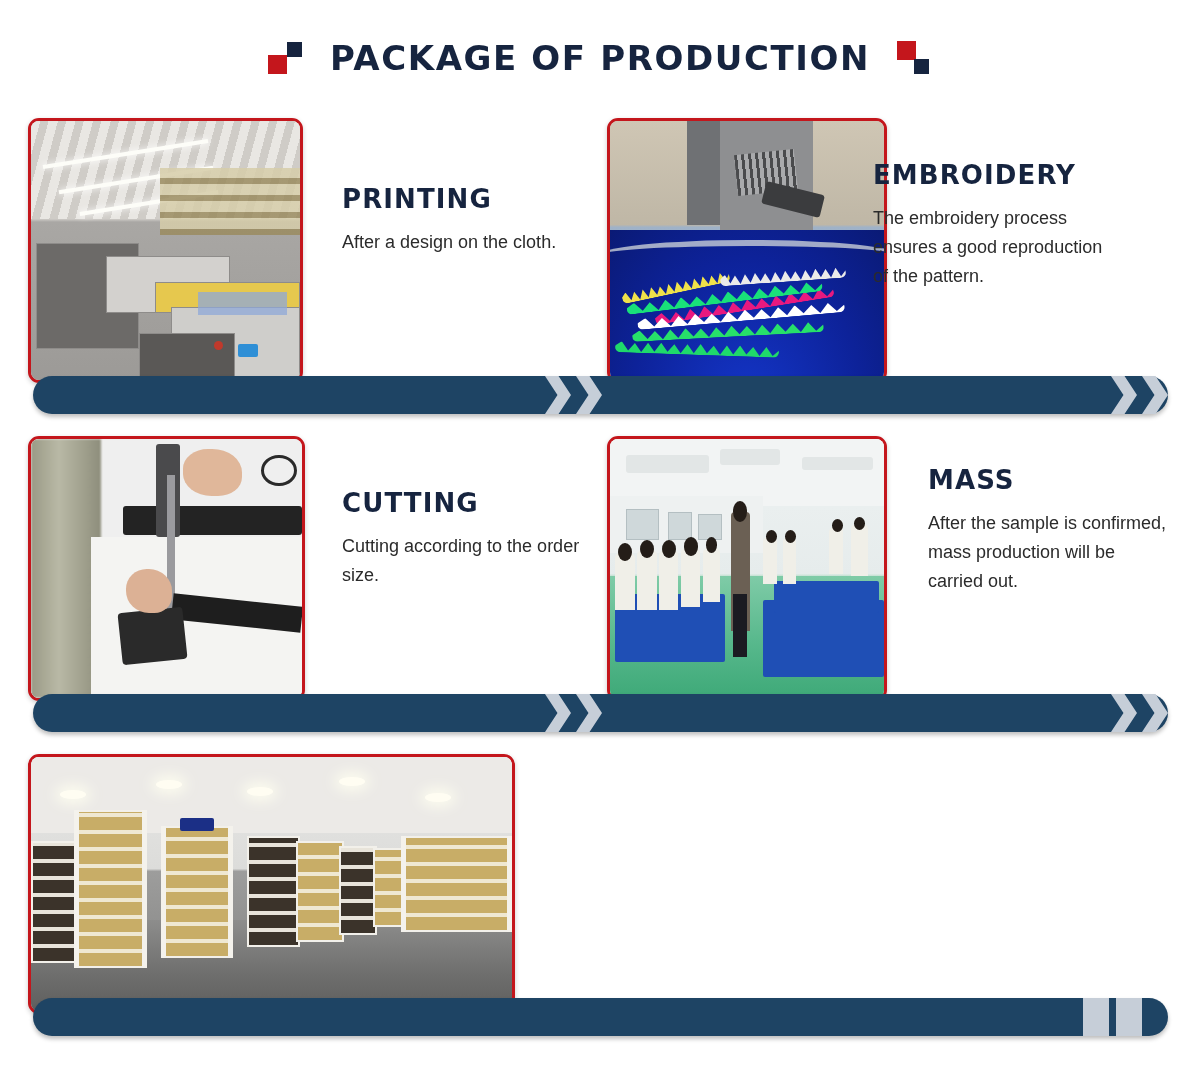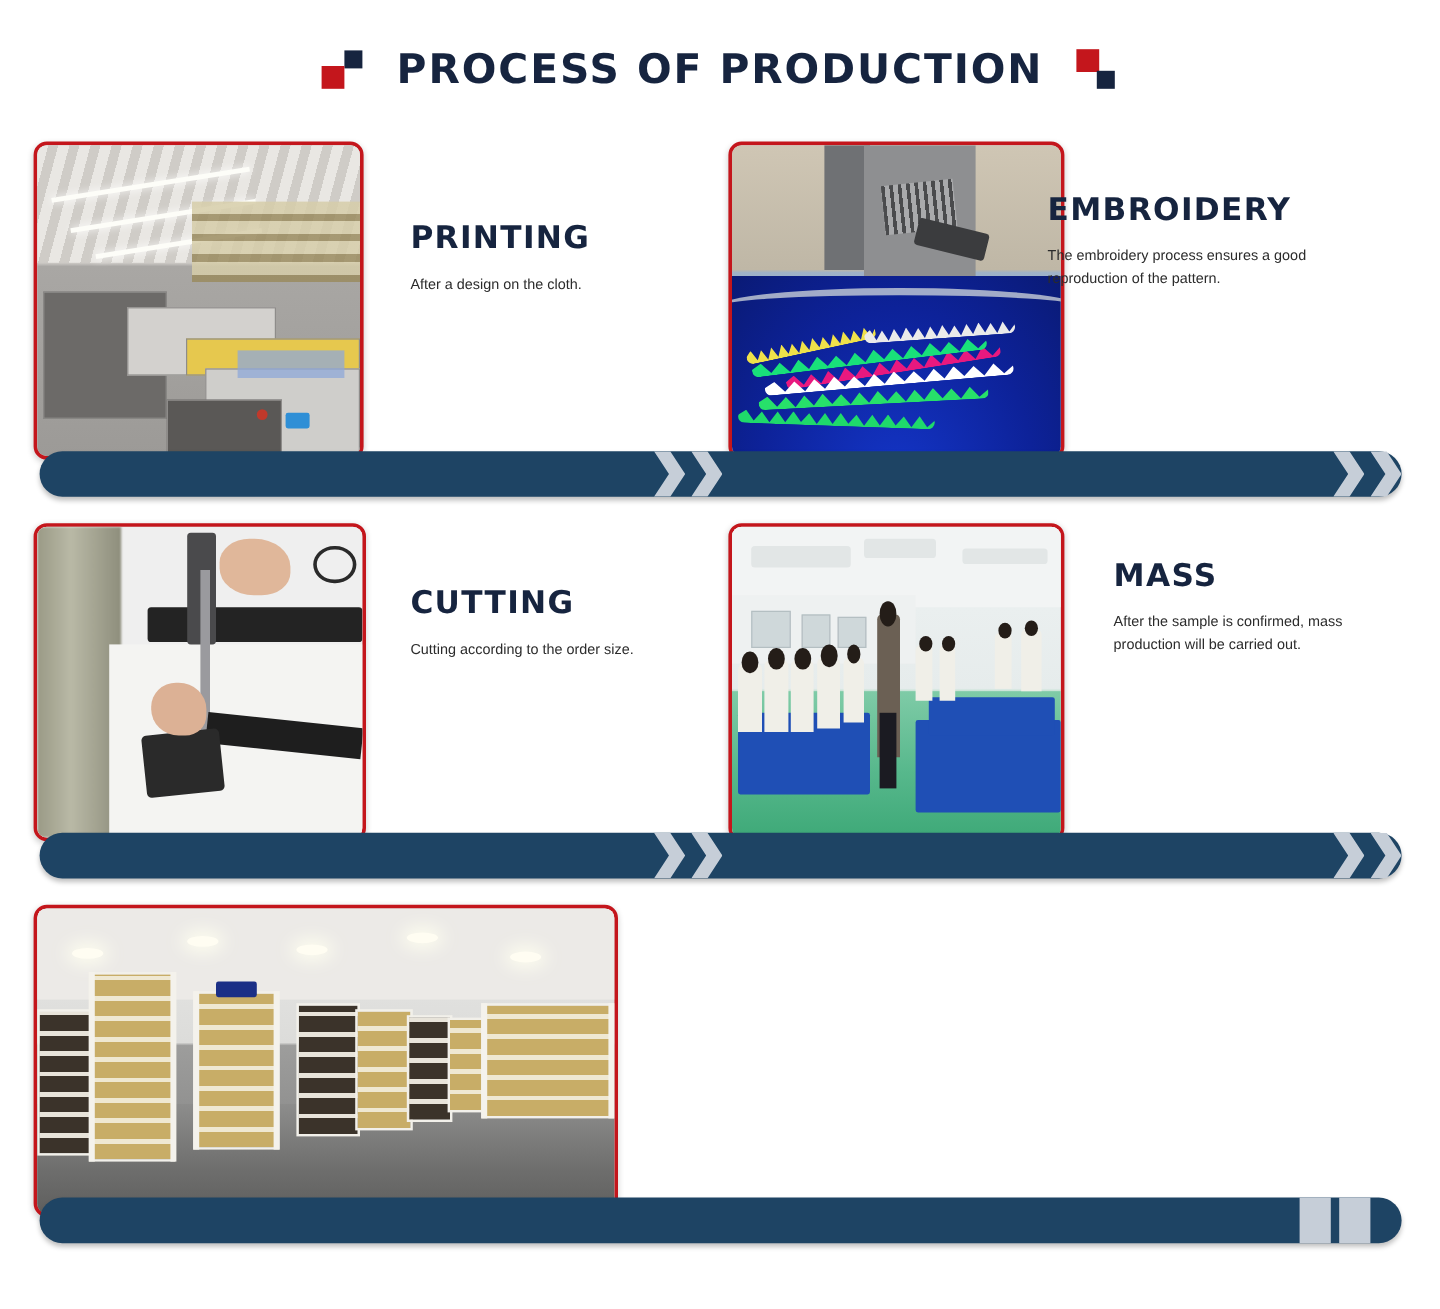--- a/index.html
+++ b/index.html
@@ -71,21 +71,21 @@
   #photo-package    { left: 28px;  top: 6px;  width: 487px; height: 260px; }
 
   
   .txt { position: absolute; }
   .txt h3 {
     font-family: "DejaVu Sans", sans-serif;
     font-size: 26px; font-weight: 700; letter-spacing: 1.1px;
     color: #16243f; margin-bottom: 14px;
   }
   .txt p {
-    font-size: 12px; line-height: 1.62; color: #2b2b2b;
+    font-size: 18px; line-height: 1.62; color: #2b2b2b;
     font-family: "Liberation Sans", sans-serif;
   }
   #txt-printing   { left: 342px; top: 72px;  width: 240px; }
   #txt-embroidery { left: 873px; top: 48px;  width: 248px; }
   #txt-cutting    { left: 342px; top: 58px;  width: 250px; }
   #txt-mass       { left: 928px; top: 35px;  width: 240px; }
   #txt-package    { left: 588px; top: 53px;  width: 500px; }
 
   
 
@@ -172,21 +172,21 @@
 </head>
 <body>
 
 <div class="page">
 
   <div class="title-row">
     <span class="deco deco-left">
       <span class="sq sq-navy"></span>
         <span class="sq sq-red"></span>
     </span>
-    <span class="title-text">PROCESS OF PRODUCTION</span>
+    <span class="title-text">PACKAGE OF PRODUCTION</span>
     <span class="deco deco-right">
       <span class="sq sq-red"></span>
         <span class="sq sq-navy"></span>
     </span>
   </div>
 
   <div class="row" id="row-1">
 
     <div class="photo" id="photo-printing">
       <div class="inner scene-printing">

